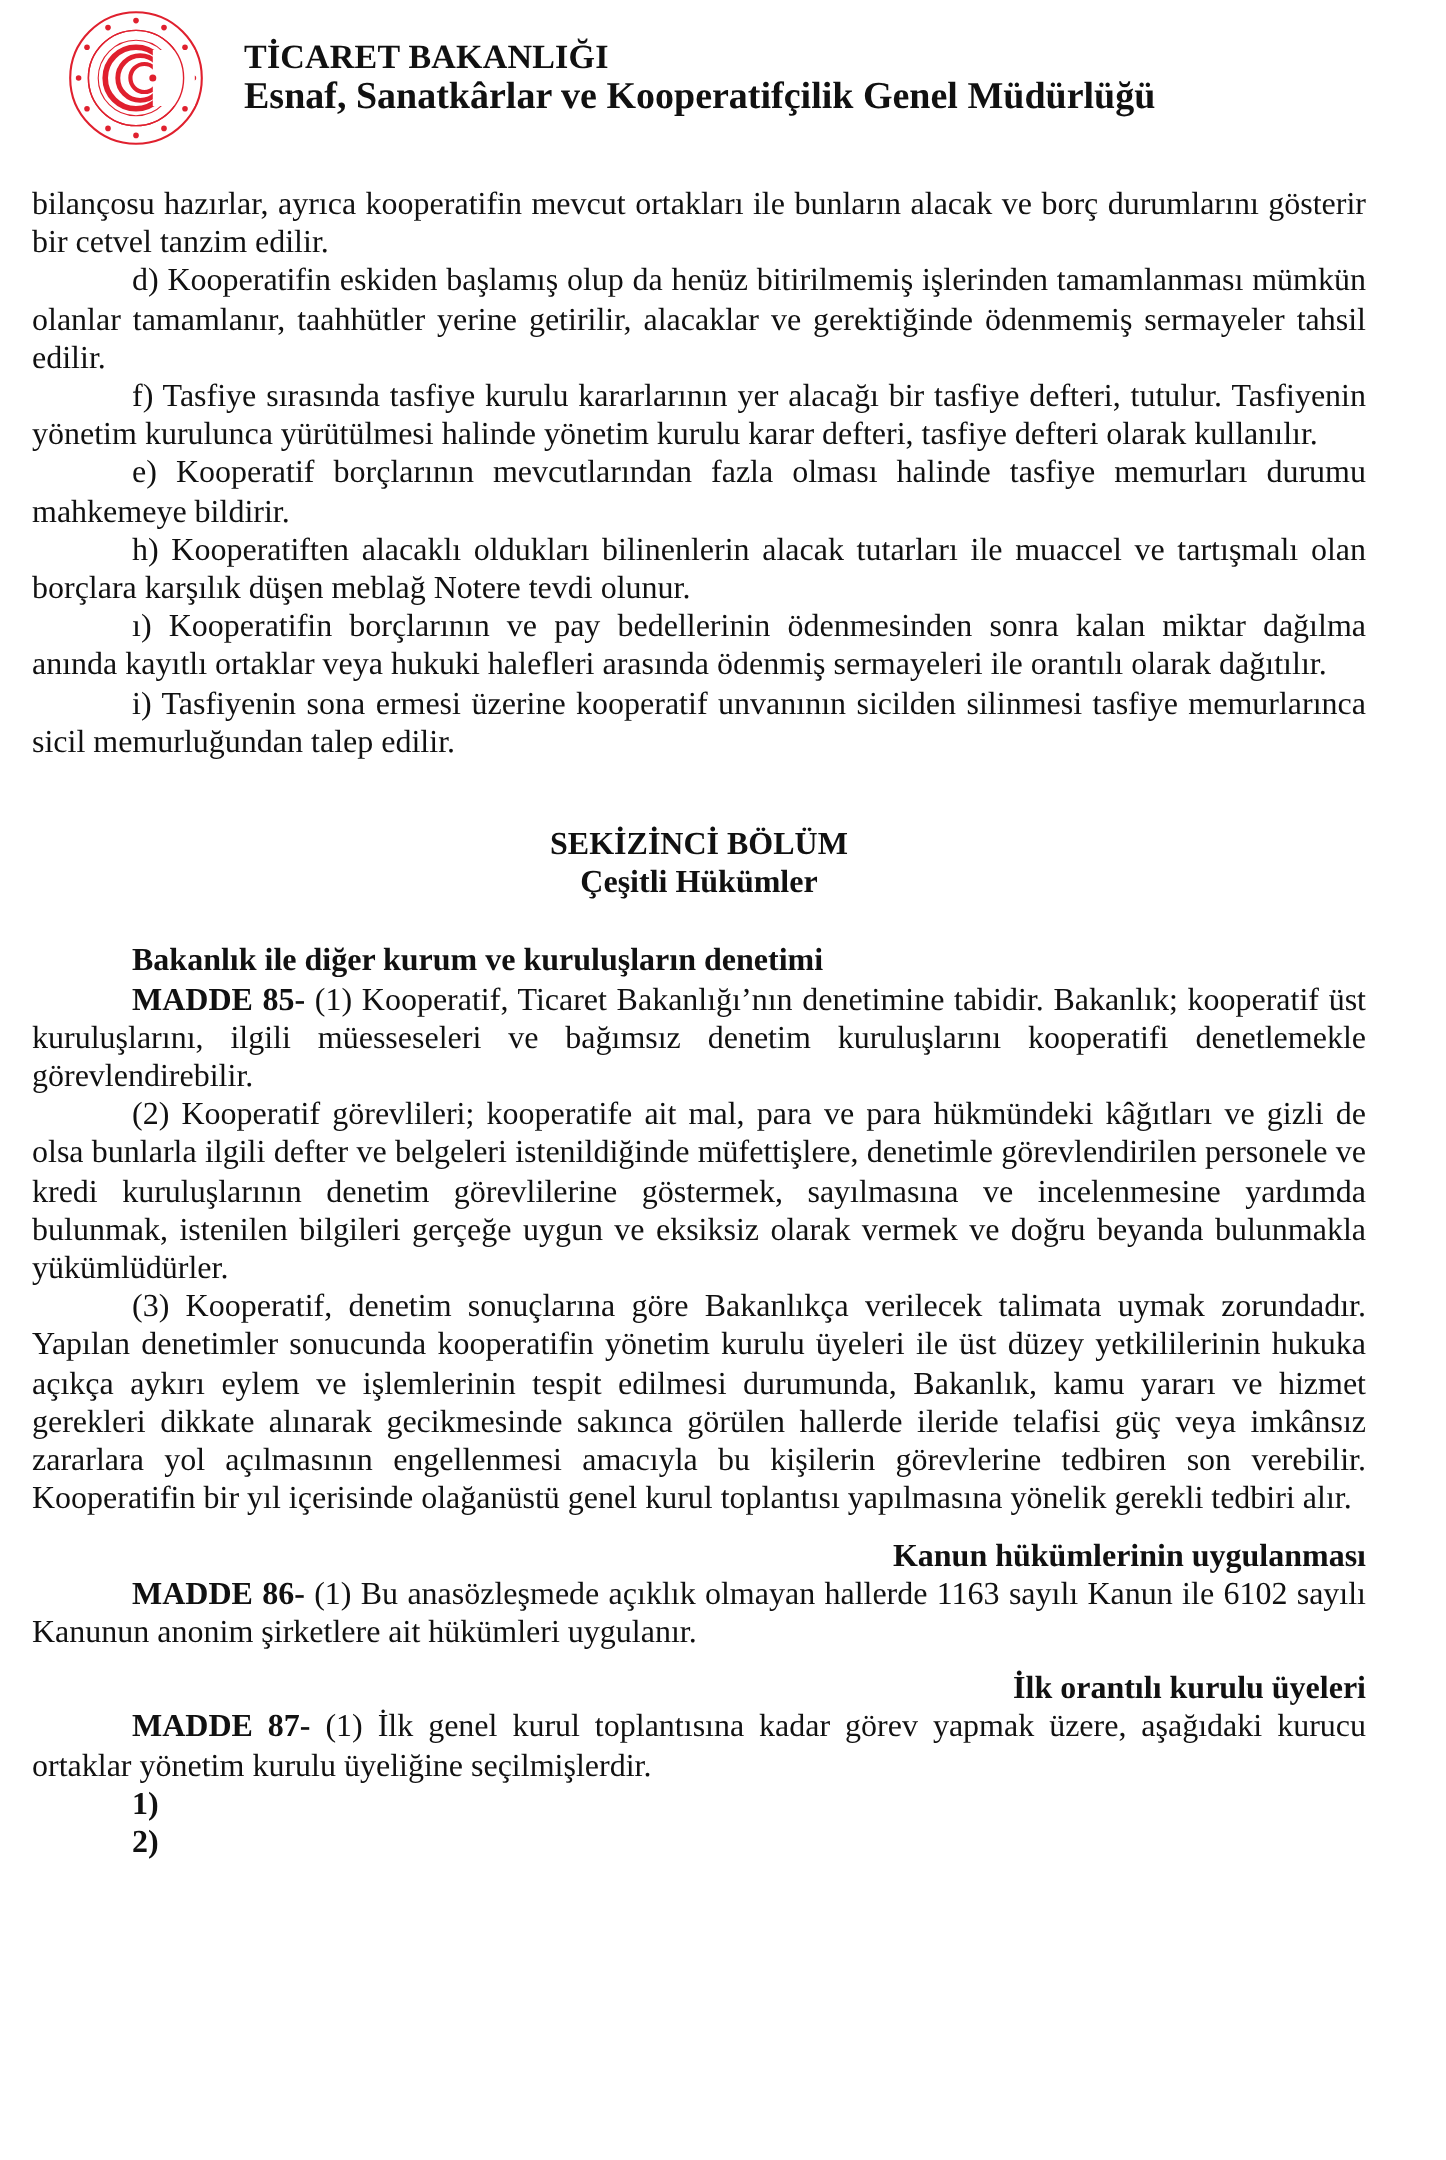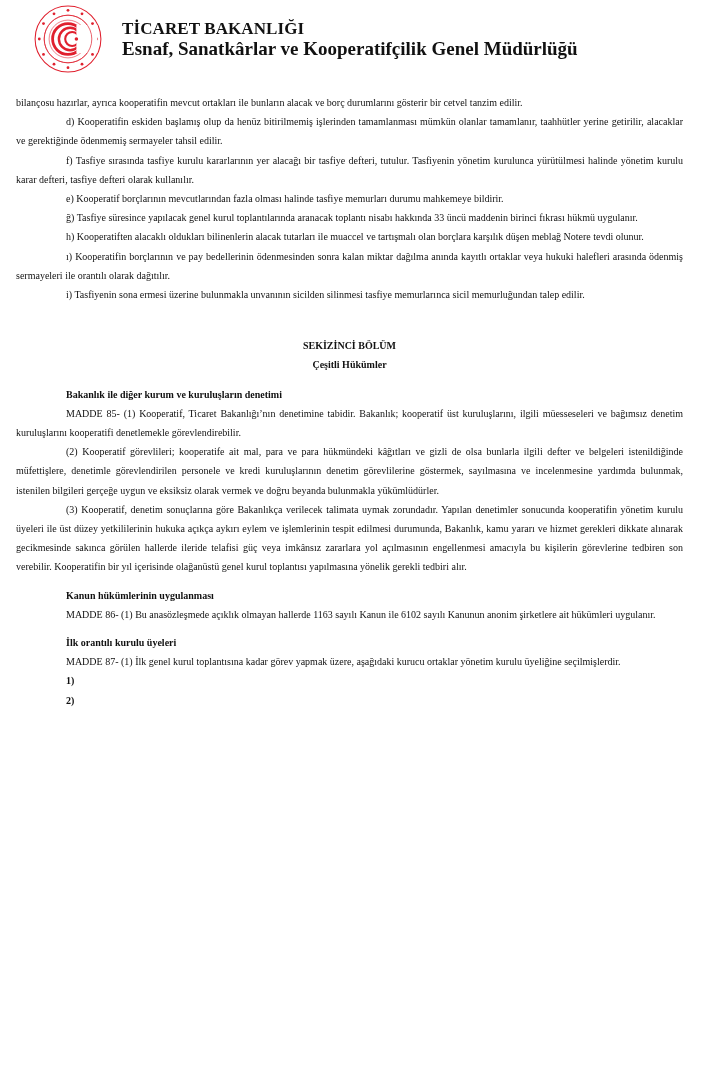--- a/index.html
+++ b/index.html
@@ -8,30 +8,30 @@
       font-family: "Liberation Serif", serif; color: #111111;
     }
     .header { position: absolute; left: 0; top: 0; width: 615px; height: 80px; }
     .logo { position: absolute; left: 33px; top: 4px; width: 70px; height: 70px; }
     .header-text { position: absolute; left: 122px; top: 19px; }
     .ministry { font-size: 17px; font-weight: bold; line-height: 20px; letter-spacing: 0.1px; }
     .directorate { font-size: 19px; font-weight: bold; line-height: 20px; }
 
     .content {
       position: absolute; left: 16px; top: 93px; width: 667px;
-      font-size: 10px; line-height: 19.2px;
+      font-size: 16px; line-height: 19.2px;
     }
     .p { text-align: justify; margin: 0; }
     .ind { text-indent: 50px; }
     .center { text-align: center; font-weight: bold; margin: 0; }
     .sec-title { margin-top: 32px; }
     .head { font-weight: bold; margin: 0; padding-left: 50px; }
-    .gap { margin-top: 9px; }
-    .gap2 { margin-top: 10px; }
-    .bold { font-weight: normal; }
+    .gap { margin-top: 9px; text-align: right; }
+    .gap2 { margin-top: 20px; }
+    .bold { font-weight: bold; }
     .item { font-weight: bold; padding-left: 50px; margin: 0; }
     .page-num {
       position: absolute; left: 640px; top: 1105px;
       font-size: 12.5px; font-weight: bold;
     }
   </style>
 </head>
 <body>
 
 <div class="header">
@@ -66,24 +66,23 @@
     <div class="ministry">TİCARET BAKANLIĞI</div>
     <div class="directorate">Esnaf, Sanatkârlar ve Kooperatifçilik Genel Müdürlüğü</div>
   </div>
 </div>
 
 <div class="content">
   <p class="p">bilançosu hazırlar, ayrıca kooperatifin mevcut ortakları ile bunların alacak ve borç durumlarını gösterir bir cetvel tanzim edilir.</p>
   <p class="p ind">d) Kooperatifin eskiden başlamış olup da henüz bitirilmemiş işlerinden tamamlanması mümkün olanlar tamamlanır, taahhütler yerine getirilir, alacaklar ve gerektiğinde ödenmemiş sermayeler tahsil edilir.</p>
   <p class="p ind">f) Tasfiye sırasında tasfiye kurulu kararlarının yer alacağı bir tasfiye defteri, tutulur. Tasfiyenin yönetim kurulunca yürütülmesi halinde yönetim kurulu karar defteri, tasfiye defteri olarak kullanılır.</p>
   <p class="p ind">e) Kooperatif borçlarının mevcutlarından fazla olması halinde tasfiye memurları durumu mahkemeye bildirir.</p>
-  <p class="p ind">ğ) Tasfiye süresince yapılacak genel kurul toplantılarında aranacak toplantı nisabı hakkında 33 üncü maddenin birinci fıkrası hükmü uygulanır.</p>
   <p class="p ind">h) Kooperatiften alacaklı oldukları bilinenlerin alacak tutarları ile muaccel ve tartışmalı olan borçlara karşılık düşen meblağ Notere tevdi olunur.</p>
   <p class="p ind">ı) Kooperatifin borçlarının ve pay bedellerinin ödenmesinden sonra kalan miktar dağılma anında kayıtlı ortaklar veya hukuki halefleri arasında ödenmiş sermayeleri ile orantılı olarak dağıtılır.</p>
-  <p class="p ind">i) Tasfiyenin sona ermesi üzerine bulunmakla unvanının sicilden silinmesi tasfiye memurlarınca sicil memurluğundan talep edilir.</p>
+  <p class="p ind">i) Tasfiyenin sona ermesi üzerine kooperatif unvanının sicilden silinmesi tasfiye memurlarınca sicil memurluğundan talep edilir.</p>
 
   <p class="center sec-title">SEKİZİNCİ BÖLÜM</p>
   <p class="center">Çeşitli Hükümler</p>
 
   <p class="head gap2">Bakanlık ile diğer kurum ve kuruluşların denetimi</p>
   <p class="p ind"><span class="bold">MADDE 85-</span><span> (1) Kooperatif, Ticaret Bakanlığı’nın denetimine tabidir. Bakanlık; kooperatif üst kuruluşlarını, ilgili müesseseleri ve bağımsız denetim kuruluşlarını kooperatifi denetlemekle görevlendirebilir.</span></p>
   <p class="p ind">(2) Kooperatif görevlileri; kooperatife ait mal, para ve para hükmündeki kâğıtları ve gizli de olsa bunlarla ilgili defter ve belgeleri istenildiğinde müfettişlere, denetimle görevlendirilen personele ve kredi kuruluşlarının denetim görevlilerine göstermek, sayılmasına ve incelenmesine yardımda bulunmak, istenilen bilgileri gerçeğe uygun ve eksiksiz olarak vermek ve doğru beyanda bulunmakla yükümlüdürler.</p>
   <p class="p ind">(3) Kooperatif, denetim sonuçlarına göre Bakanlıkça verilecek talimata uymak zorundadır. Yapılan denetimler sonucunda kooperatifin yönetim kurulu üyeleri ile üst düzey yetkililerinin hukuka açıkça aykırı eylem ve işlemlerinin tespit edilmesi durumunda, Bakanlık, kamu yararı ve hizmet gerekleri dikkate alınarak gecikmesinde sakınca görülen hallerde ileride telafisi güç veya imkânsız zararlara yol açılmasının engellenmesi amacıyla bu kişilerin görevlerine tedbiren son verebilir. Kooperatifin bir yıl içerisinde olağanüstü genel kurul toplantısı yapılmasına yönelik gerekli tedbiri alır.</p>
 
   <p class="head gap">Kanun hükümlerinin uygulanması</p>

